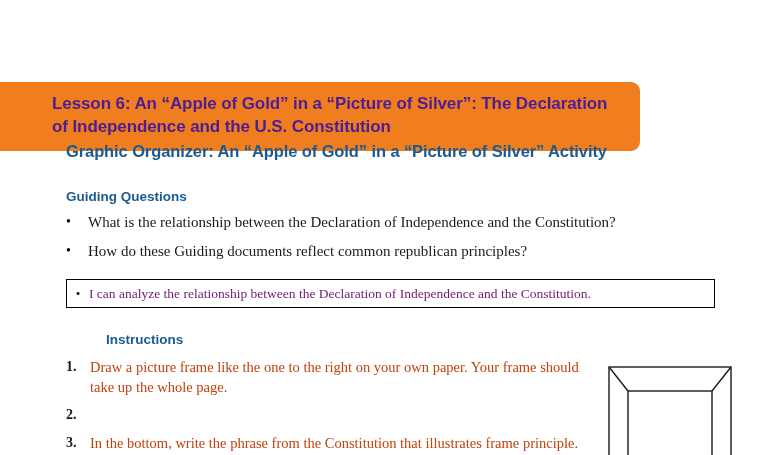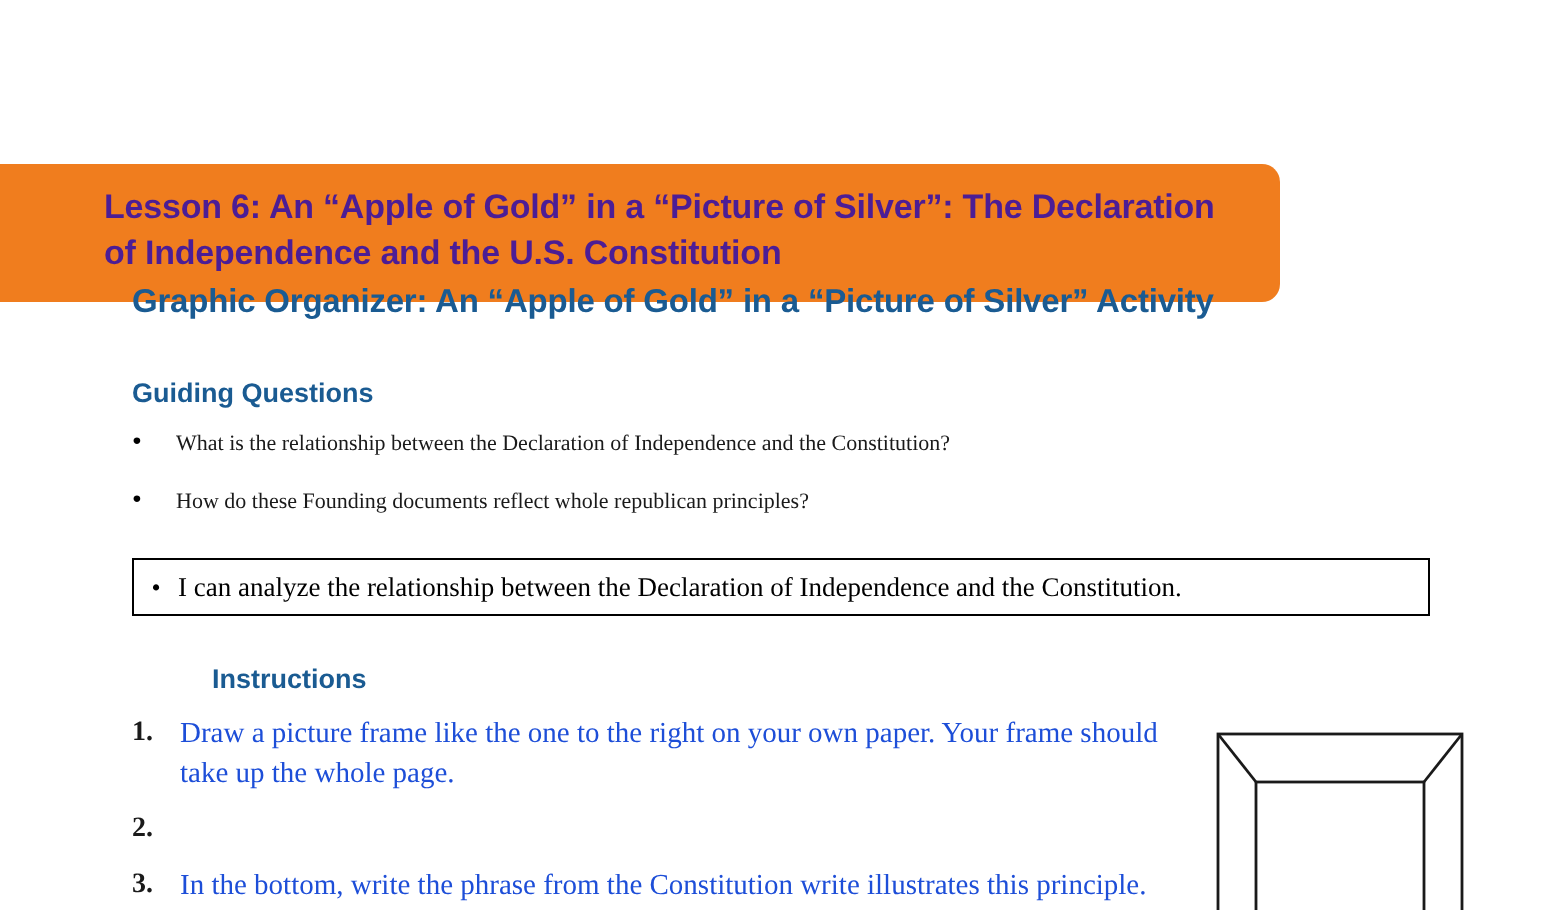--- a/index.html
+++ b/index.html
@@ -84,21 +84,21 @@
   }
   .q-bullet {
     width: 22px;
     flex: 0 0 22px;
     font-size: 14px;
     line-height: 20px;
     color: #000;
     text-align: left;
   }
   .q-text {
-    font-size: 11px;
+    font-size: 15px;
     line-height: 20px;
     color: #1a1a1a;
   }
 
   
   .target-box {
     position: absolute;
     left: 66px;
     top: 279px;
     width: 649px;
@@ -110,21 +110,21 @@
   }
   .target-bullet {
     width: 22px;
     flex: 0 0 22px;
     text-align: center;
     font-size: 13px;
     color: #000;
   }
   .target-text {
     font-size: 13.5px;
-    color: #000000;
+    color: #701a75;
     line-height: 18px;
   }
 
   
   .instruction-list {
     position: absolute;
     left: 66px;
     top: 357px;
     width: 530px;
   }
@@ -137,21 +137,21 @@
     width: 24px;
     flex: 0 0 24px;
     font-size: 14px;
     font-weight: bold;
     line-height: 20px;
     color: #1a1a1a;
   }
   .i-text {
     font-size: 14.5px;
     line-height: 20px;
-    color: #1d4ed8;
+    color: #c2410c;
   }
 
   
   .frame-drawing {
     position: absolute;
     left: 608px;
     top: 366px;
     width: 130px;
     height: 95px;
   }
@@ -172,42 +172,42 @@
 
   <div class="section-heading guiding-heading">Guiding Questions</div>
 
   <div class="question-list">
     <div class="q-item">
       <span class="q-bullet">•</span>
       <span class="q-text">What is the relationship between the Declaration of Independence and the Constitution?</span>
     </div>
     <div class="q-item">
       <span class="q-bullet">•</span>
-      <span class="q-text">How do these Founding documents reflect whole republican principles?</span>
+      <span class="q-text">How do these Guiding documents reflect common republican principles?</span>
     </div>
   </div>
 
   <div class="target-box">
     <span class="target-bullet">•</span>
     <span class="target-text">I can analyze the relationship between the Declaration of Independence and the Constitution.</span>
   </div>
 
   <div class="section-heading instructions-heading">Instructions</div>
 
   <div class="instruction-list">
     <div class="i-item">
       <span class="i-num">1.</span>
       <span class="i-text">Draw a picture frame like the one to the right on your own paper. Your frame should take up the whole page.</span>
     </div>
     <div class="i-item">
       <span class="i-num">2.</span>
     </div>
     <div class="i-item">
       <span class="i-num">3.</span>
-      <span class="i-text">In the bottom, write the phrase from the Constitution write illustrates this principle.</span>
+      <span class="i-text">In the bottom, write the phrase from the Constitution that illustrates frame principle.</span>
     </div>
   </div>
 
   <div class="frame-drawing">
     <svg width="130" height="95" viewBox="0 0 130 95" fill="none" xmlns="http://www.w3.org/2000/svg">
       <rect x="1" y="1" width="122" height="93" stroke="#1a1a1a" stroke-width="1.4" fill="none"></rect>
       <rect x="20" y="25" width="84" height="69" stroke="#1a1a1a" stroke-width="1.4" fill="none"></rect>
       <line x1="1" y1="1" x2="20" y2="25" stroke="#1a1a1a" stroke-width="1.4"></line>
       <line x1="123" y1="1" x2="104" y2="25" stroke="#1a1a1a" stroke-width="1.4"></line>
     </svg>

